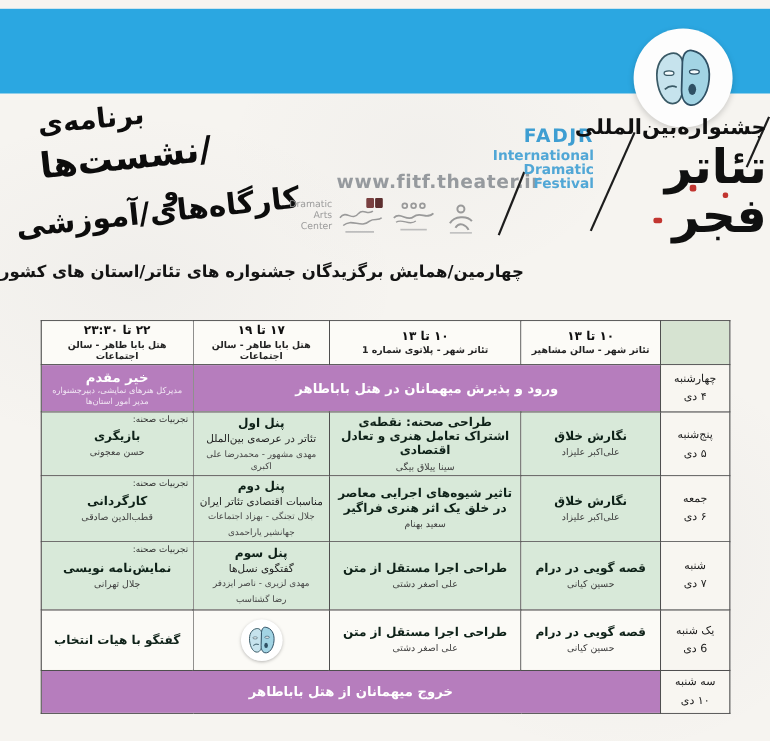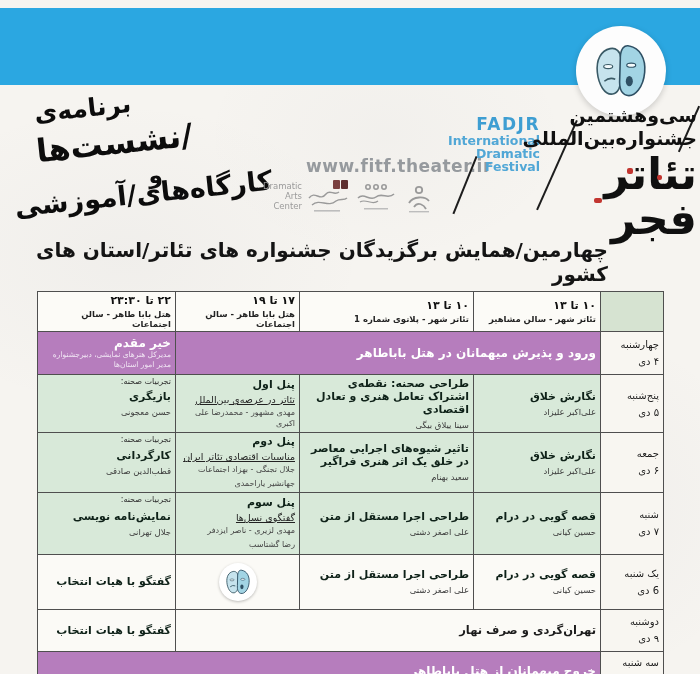--- a/index.html
+++ b/index.html
@@ -41,40 +41,40 @@
   .logo-en .enl{font-size:12.5px; font-weight:bold; color:#51a7d6;}
   
   .logo-fa{position:absolute; left:530px; top:104px; width:167px; direction:rtl; text-align:right; color:#101010;}
   .logo-fa .fa1{font-size:19px; font-weight:bold;}
   .logo-fa .fa2{font-size:19px; font-weight:bold; margin-top:1px;}
   .logo-fa .fa-big{font-size:43px; font-weight:bold; margin-top:3px; line-height:1.05; letter-spacing:-1px;}
   .rd{position:absolute; background:#c23530; border-radius:2px;}
   .rd.d1{left:64px;  top:94px; width:8px; height:5px;}
   .rd.d2{left:97px;  top:64px; width:6px; height:6px;}
   .rd.d3{left:127px; top:71px; width:5px; height:5px;}
-  .subtitle{position:absolute; top:238px; left:0; width:608px; text-align:right; direction:rtl;
-    font-size:20px; font-weight:bold; color:#141414;}
+  .subtitle{position:absolute; top:238px; left:0; width:608px; text-align:left; direction:rtl;
+    font-size:15px; font-weight:bold; color:#141414;}
   
   table.sched{position:absolute; left:37px; top:291px; width:626px; border-collapse:collapse; table-layout:fixed;
     direction:rtl; border:1.5px solid #3d3d3d;}
-  table.sched td{border:1px solid #4f4f4f; vertical-align:middle; padding:2px 4px;
+  table.sched td{border:1px solid #4f4f4f; text-align:center; vertical-align:middle; padding:2px 4px;
     position:relative; overflow:hidden; color:#1a1a1a;}
   tr.h-hdr{height:34px;} tr.h-r1{height:43px;} tr.h-r2{height:45px;} tr.h-r3{height:55px;}
   tr.h-r4{height:62px;} tr.h-r5{height:55px;} tr.h-r6{height:42px;} tr.h-r7{height:31px;}
   td.hdr{background:#fcfbf7;}
   td.hdr .time{font-size:11px; font-weight:bold; color:#101010;}
   td.hdr .venue{font-size:8.5px; font-weight:bold; color:#232323; margin-top:2px;}
   td.day-hdr{background:#d6e3d1;}
   td.day-cell{background:#f8f6f1; font-size:10px; color:#1f1f1f; line-height:1.7;}
   td.green{background:#d8e9d9;margin-top:23px;}
   td.whitec{background:#fbfaf6;}
   td.pinkc{background:#b67dbd;}
   .title{font-size:11px; font-weight:bold; color:#0e2118;}
   .name{font-size:8.5px; color:#3a3a3a; margin-top:4px;}
-  .panel-sub{font-size:9.5px; color:#222; margin-top:3px;text-decoration:underline;}
+  .panel-sub{font-size:9.5px; color:#222; margin-top:3px;}
   .panel-names{font-size:8px; color:#444; margin-top:3px; line-height:1.35;}
   .corner{position:absolute; top:2px; right:4px; font-size:8px; color:#2e2e2e;}
   td.pinkc .title{color:#ffffff; font-size:12px;}
   td.pinkc .psub{color:#f1e6f4; font-size:7.5px; line-height:1.35;}
   .mtxt{color:#ffffff; font-size:12px; font-weight:bold;}
   .mtxt-dark{color:#1c1c1c; font-size:11.5px; font-weight:bold;}
   .mini-badge{width:38px; height:38px; border-radius:50%; background:#fff; margin:0 auto;
     box-shadow:0 1px 3px rgba(0,0,0,0.25); display:flex; align-items:center; justify-content:center;}
 </style>
 </head>
@@ -147,21 +147,20 @@
   <div class="slash c"></div>
 
   <div class="logo-en">
     <div class="fadjr">FADJR</div>
     <div class="enl">International</div>
     <div class="enl">Dramatic</div>
     <div class="enl">Festival</div>
   </div>
 
   <div class="logo-fa">
-    <div class="fa1">سی‌وهشتمین</div>
     <div class="fa2">جشنواره‌بین‌المللی</div>
     <div class="fa-big">تئاتر فجر</div>
     <span class="rd d1"></span>
     <span class="rd d2"></span>
     <span class="rd d3"></span>
   </div>
 
   <div class="subtitle">چهارمین/همایش برگزیدگان جشنواره های تئاتر/استان های کشور</div>
 
   <table class="sched">
@@ -308,32 +307,20 @@
             <ellipse cx="66" cy="41" rx="7" ry="3.2" fill="#f5fbfd" stroke="#2f5064" stroke-width="2"></ellipse>
             <ellipse cx="63" cy="66" rx="5.5" ry="8" fill="#2f5064"></ellipse>
           </svg>
         </div>
       </td>
       <td class="whitec">
         <div class="title">گفتگو با هیات انتخاب</div>
       </td>
     </tr>
 
-    <tr class="h-r6">
-      <td class="day-cell">
-        <div>دوشنبه</div>
-        <div>۹ دی</div>
-      </td>
-      <td class="whitec" colspan="3">
-        <div class="mtxt-dark">تهران‌گردی و صرف نهار</div>
-      </td>
-      <td class="whitec">
-        <div class="title">گفتگو با هیات انتخاب</div>
-      </td>
-    </tr>
 
     <tr class="h-r7">
       <td class="day-cell">
         <div>سه شنبه</div>
         <div>۱۰ دی</div>
       </td>
       <td class="pinkc" colspan="4">
         <div class="mtxt">خروج میهمانان از هتل باباطاهر</div>
       </td>
     </tr>

